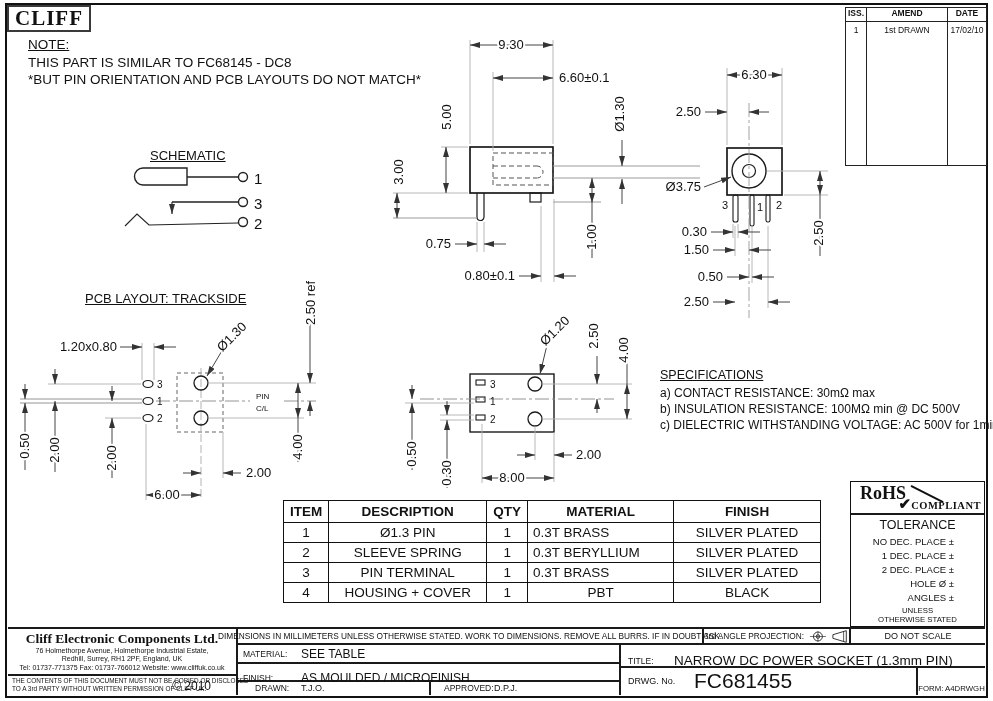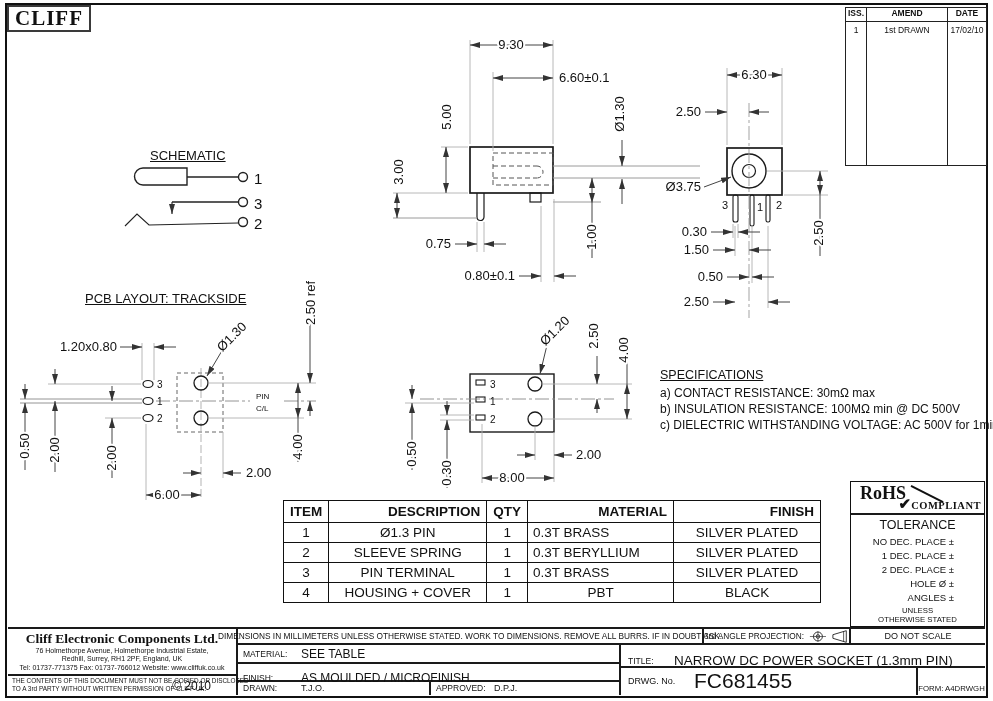--- a/index.html
+++ b/index.html
@@ -27,21 +27,21 @@
   .rev th { height:14px; font-weight:bold; }
   .rev td { height:144px; padding-top:3px; font-weight:normal; }
 
   
   .specs { left:660px; top:367px; font-size:12px; line-height:16px; white-space:nowrap; }
   .specs .t { font-size:12.5px; text-decoration:underline; margin-bottom:2px; }
 
   
   .bom { left:283px; top:500px; }
   .bom th, .bom td { border:1.7px solid #111; font-size:13.5px; text-align:center; white-space:nowrap; }
-  .bom th { height:22px; font-weight:bold; padding:0 6px;text-align:right; }
+  .bom th { height:22px; font-weight:bold; padding:0 6px; }
   .bom td { height:20px; padding:0 5px; }
   .bom td.left { text-align:left; }
 
   
   .tolbox { left:850px; top:481px; width:135px; height:146px; border:1.6px solid #111; }
   .rohs-brand { position:absolute; left:9px; top:1px; font-family:"Liberation Serif",serif; font-weight:bold; font-size:18px; }
   .rohs-swoosh { position:absolute; left:58px; top:11px; width:36px; height:2.2px; background:#111; transform:rotate(27deg); }
   .rohs-line2 { position:absolute; right:3px; top:13px; font-family:"Liberation Serif",serif; font-weight:bold; font-size:10.5px; letter-spacing:0.5px; }
   .rohs-line2 .chk { font-size:15px; letter-spacing:0; }
   .tol-title { position:absolute; left:0; top:36px; width:100%; text-align:center; font-size:12.5px; }
@@ -272,20 +272,25 @@
       <text class="dt" x="576" y="459">2.00</text>
     </g>
   </svg>
 
   <div class="abs frame"></div>
 
   <div class="abs logo-box">
     <span>CLIFF</span>
   </div>
 
+  <div class="abs note">
+    <div class="t">NOTE:</div>
+    <div>THIS PART IS SIMILAR TO FC68145 - DC8</div>
+    <div>*BUT PIN ORIENTATION AND PCB LAYOUTS DO NOT MATCH*</div>
+  </div>
 
   <div class="abs sec-title" style="left:150px;top:148px;">SCHEMATIC</div>
   <div class="abs sec-title" style="left:85px;top:291px;">PCB LAYOUT: TRACKSIDE</div>
 
   <table class="abs rev">
     <colgroup>
         <col style="width:21px">
         <col style="width:81px">
         <col style="width:39px">
       </colgroup>
@@ -419,25 +424,25 @@
   <div class="cell dns-cell">DO NOT SCALE</div>
   <div class="cell material-cell">
     <span class="lbl" style="padding-left:4px;">MATERIAL:</span>
     <span class="val-md">SEE TABLE</span>
   </div>
   <div class="cell finish-cell">
     <span class="lbl" style="padding-left:4px;">FINISH:</span>
     <span class="val-md">AS MOULDED / MICROFINISH</span>
   </div>
   <div class="cell drawn-cell">
-    <span class="lbl" style="padding-left:4px;">DRAWN:</span>
+    <span class="lbl" style="padding-left:16px;">DRAWN:</span>
     <span class="val-sm">T.J.O.</span>
   </div>
   <div class="cell appr-cell">
-    <span class="lbl" style="padding-left:4px;">APPROVED:</span>
+    <span class="lbl" style="padding-left:12px;">APPROVED:</span>
     <span class="val-sm">D.P.J.</span>
   </div>
   <div class="cell title-cell">
     <span class="lbl" style="padding-left:6px;">TITLE:</span>
     <span class="val">NARROW DC POWER SOCKET (1.3mm PIN)</span>
   </div>
   <div class="cell drwg-cell">
     <span class="lbl" style="padding-left:6px;font-size:9px;">DRWG. No.</span>
     <span class="val">FC681455</span>
   </div>

